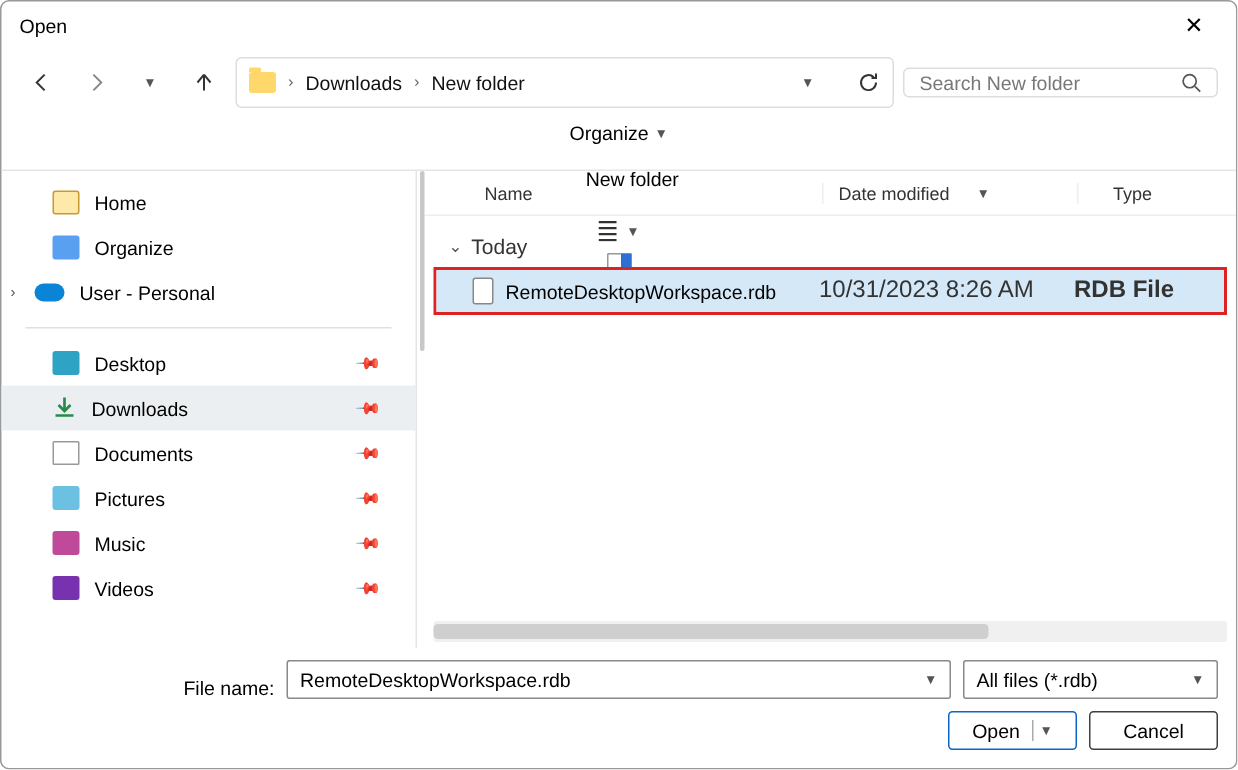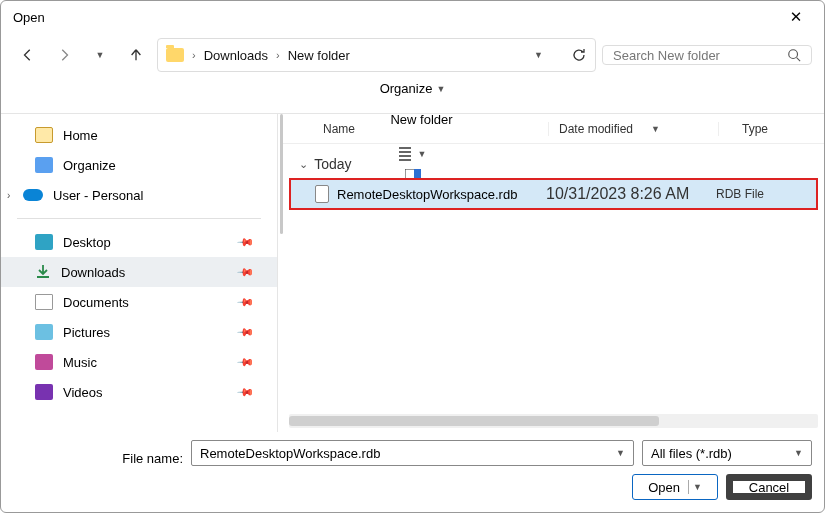--- a/index.html
+++ b/index.html
@@ -50,30 +50,30 @@
 .colhead .c-name { flex: 1; }
 .colhead .c-date { width: 170px; border-left: 1px solid #eee; padding-left: 10px; display: flex; align-items: center; gap: 18px; }
 .colhead .c-type { width: 106px; border-left: 1px solid #eee; padding-left: 23px; }
 .group-hdr { display: flex; align-items: center; gap: 6px; padding: 12px 0 6px 16px; color: #333; font-size: 14px; }
 .group-hdr .chev { font-size: 11px; color: #555; }
 .file-row-wrap { margin: 0 6px; border: 2px solid #d22; }
 .file-row { display: flex; align-items: center; height: 28px; background: #d4e8f7; padding-left: 24px; }
 .file-ico { width: 14px; height: 18px; background: #fff; border: 1px solid #888; border-radius: 2px; margin-right: 8px; position: relative; }
 .file-row .f-name { flex: 1; font-size: 13px; }
 .file-row .f-date { width: 170px; font-size: 16px; color: #333; }
-.file-row .f-type { width: 100px; font-size: 12px; color: #333; }
+.file-row .f-type { width: 100px; font-size: 16px; color: #333; font-weight: bold; }
 .hscroll { height: 14px; margin: 0 6px 4px 6px; background: #f0f0f0; border-radius: 2px; position: relative; align-self: stretch; }
 .hscroll::after { content: ""; position: absolute; left: 0; top: 2px; width: 70%; height: 10px; background: #cfcfcf; border-radius: 3px; }
 .footer { padding: 8px 12px 12px 12px; display: flex; flex-direction: column; gap: 8px; }
 .fn-row { display: flex; align-items: flex-end; gap: 8px; }
 .fn-label { width: 170px; text-align: right; font-size: 13px; }
 .fn-input { flex: 1; height: 26px; border: 1px solid #888; border-radius: 2px; display: flex; align-items: center; padding: 0 8px; font-size: 13px; justify-content: space-between; }
 .ftype { width: 170px; height: 26px; border: 1px solid #888; border-radius: 2px; display: flex; align-items: center; padding: 0 8px; font-size: 13px; justify-content: space-between; }
 .btn-row { display: flex; justify-content: flex-end; gap: 8px; }
-.btn { width: 86px; height: 26px; border: 7px solid #404040; border-radius: 3px; background: #fff; font-size: 13px; cursor: pointer; display: flex; align-items: center; justify-content: center; gap: 4px; }
+.btn { width: 86px; height: 26px; border: 1px solid #404040; border-radius: 3px; background: #fff; font-size: 13px; cursor: pointer; display: flex; align-items: center; justify-content: center; gap: 4px; }
 .btn.primary { border: 1px solid #0a66c2; }
 .chevdn { font-size: 9px; color: #555; }
 </style>
 </head>
 <body>
 
 <div class="window">
 
   <div class="titlebar">
     <div class="title">Open</div>

